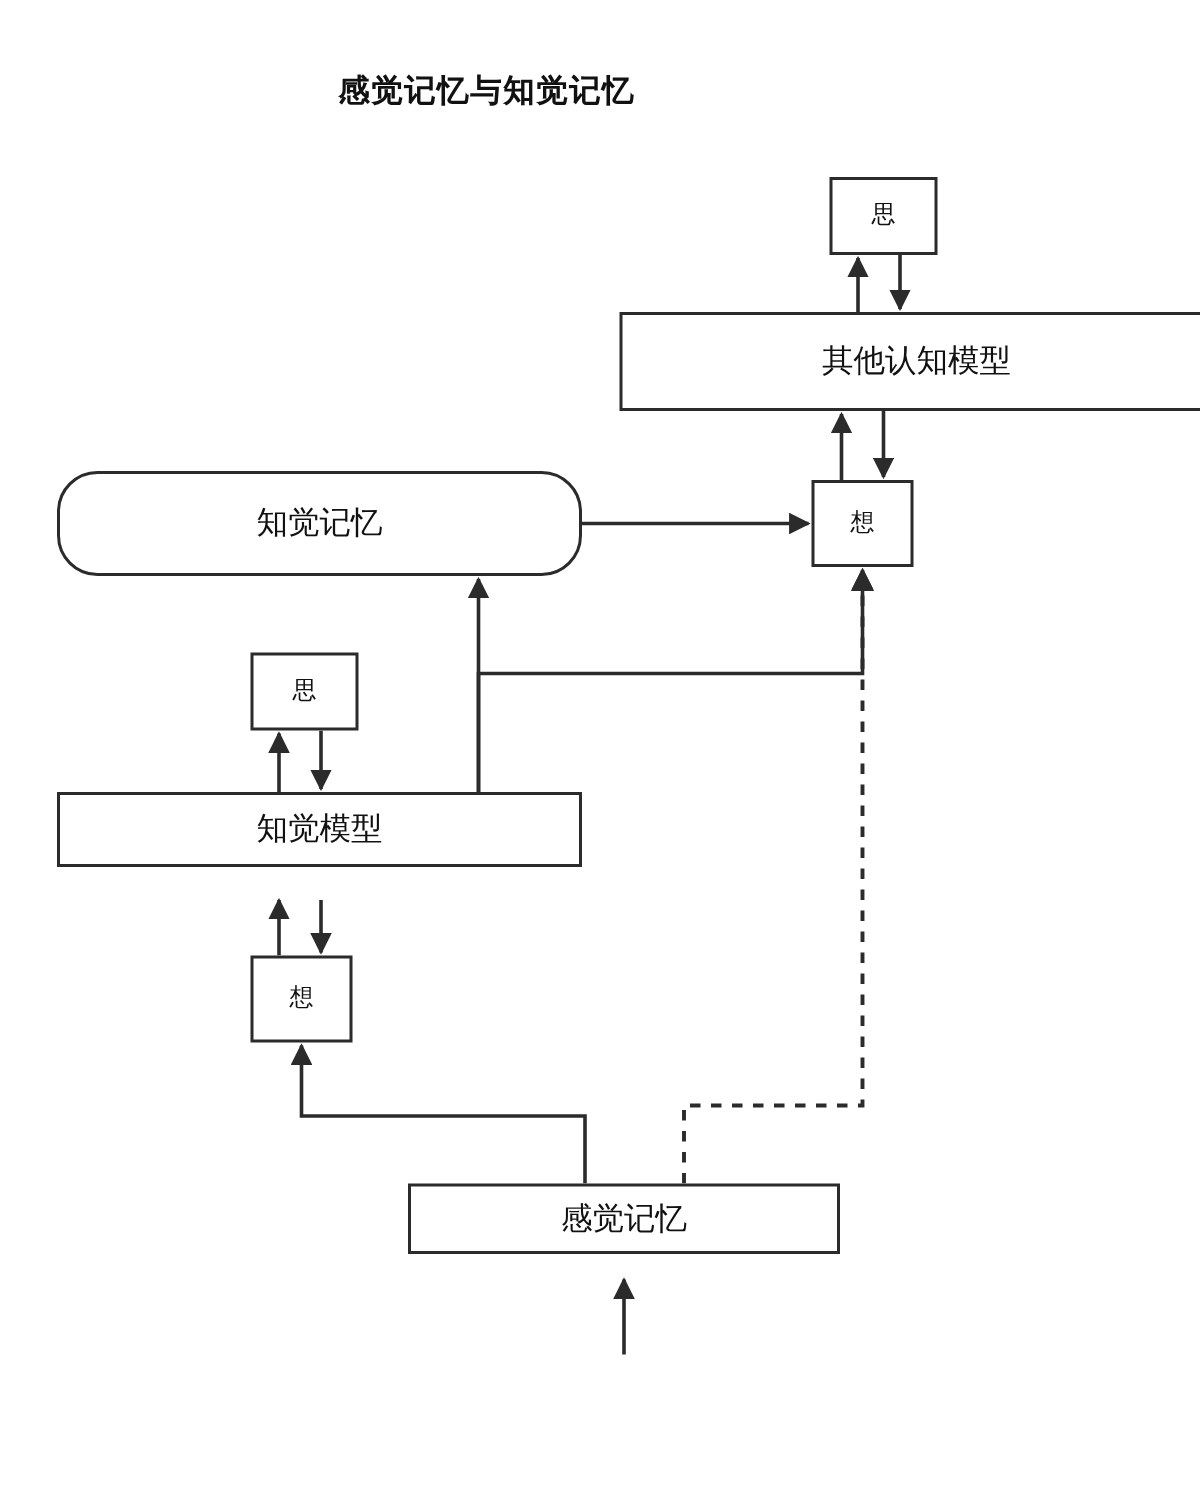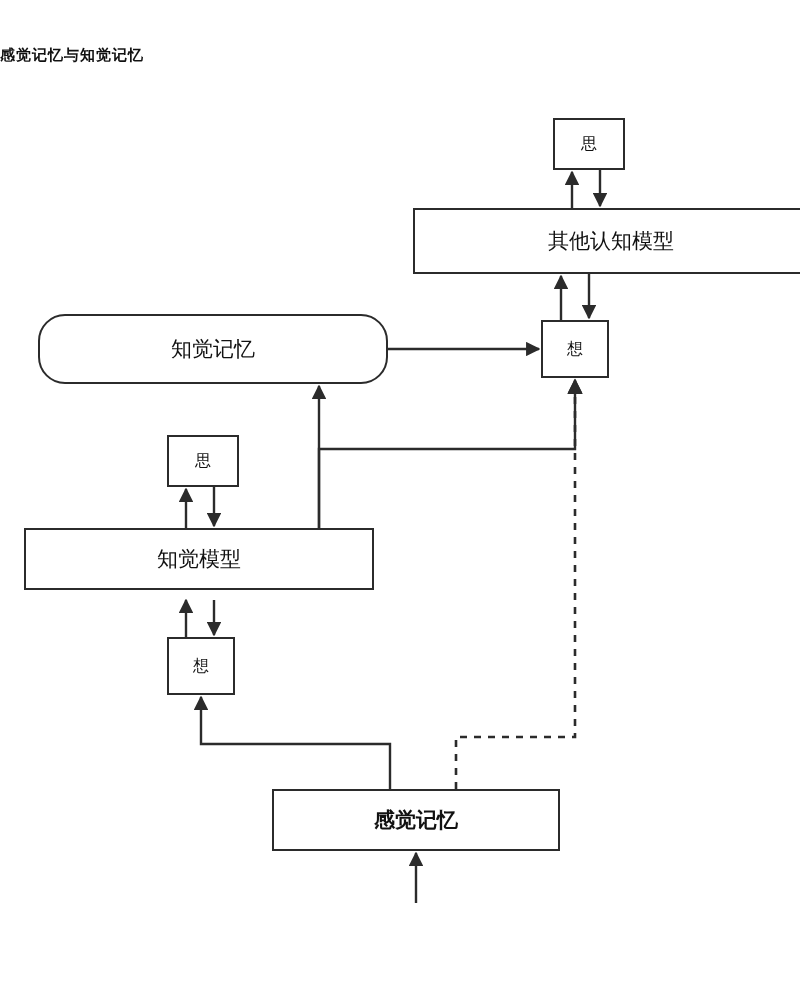--- a/index.html
+++ b/index.html
@@ -18,21 +18,22 @@
   #diagram-root {
     position: relative;
     width: 800px;
     height: 1007px;
   }
   .title {
     position: absolute;
     left: 0;
     top: 46px;
     width: 649px;
-    font-size: 15px;
+    text-align: center;
+    font-size: 21px;
     font-weight: bold;
     letter-spacing: 1px;
     color: #111111;
   }
   .node {
     position: absolute;
     box-sizing: border-box;
     border: 2px solid #2b2b2b;
     background: #ffffff;
     display: flex;
@@ -127,20 +128,20 @@
   <div class="node small" style="left:553px; top:118px; width:72px; height:52px;">思</div>
 
   <div class="node big" style="left:413px; top:208px; width:396px; height:66px;">其他认知模型</div>
 
   <div class="node small" style="left:541px; top:320px; width:68px; height:58px;">想</div>
 
   <div class="node big" style="left:38px; top:314px; width:350px; height:70px;border-radius:27px;">知觉记忆</div>
 
   <div class="node small" style="left:167px; top:435px; width:72px; height:52px;">思</div>
 
-  <div class="node big" style="left:24px; top:528px; width:350px; height:62px;">知觉模型</div>
+  <div class="node big" style="left:38px; top:528px; width:350px; height:50px;">知觉模型</div>
 
   <div class="node small" style="left:167px; top:637px; width:68px; height:58px;">想</div>
 
-  <div class="node big" style="left:272px; top:789px; width:288px; height:62px;font-weight:bold;">感觉记忆</div>
+  <div class="node big" style="left:272px; top:789px; width:288px; height:47px;">感觉记忆</div>
 
 
 </div>
 
 </body></html>

